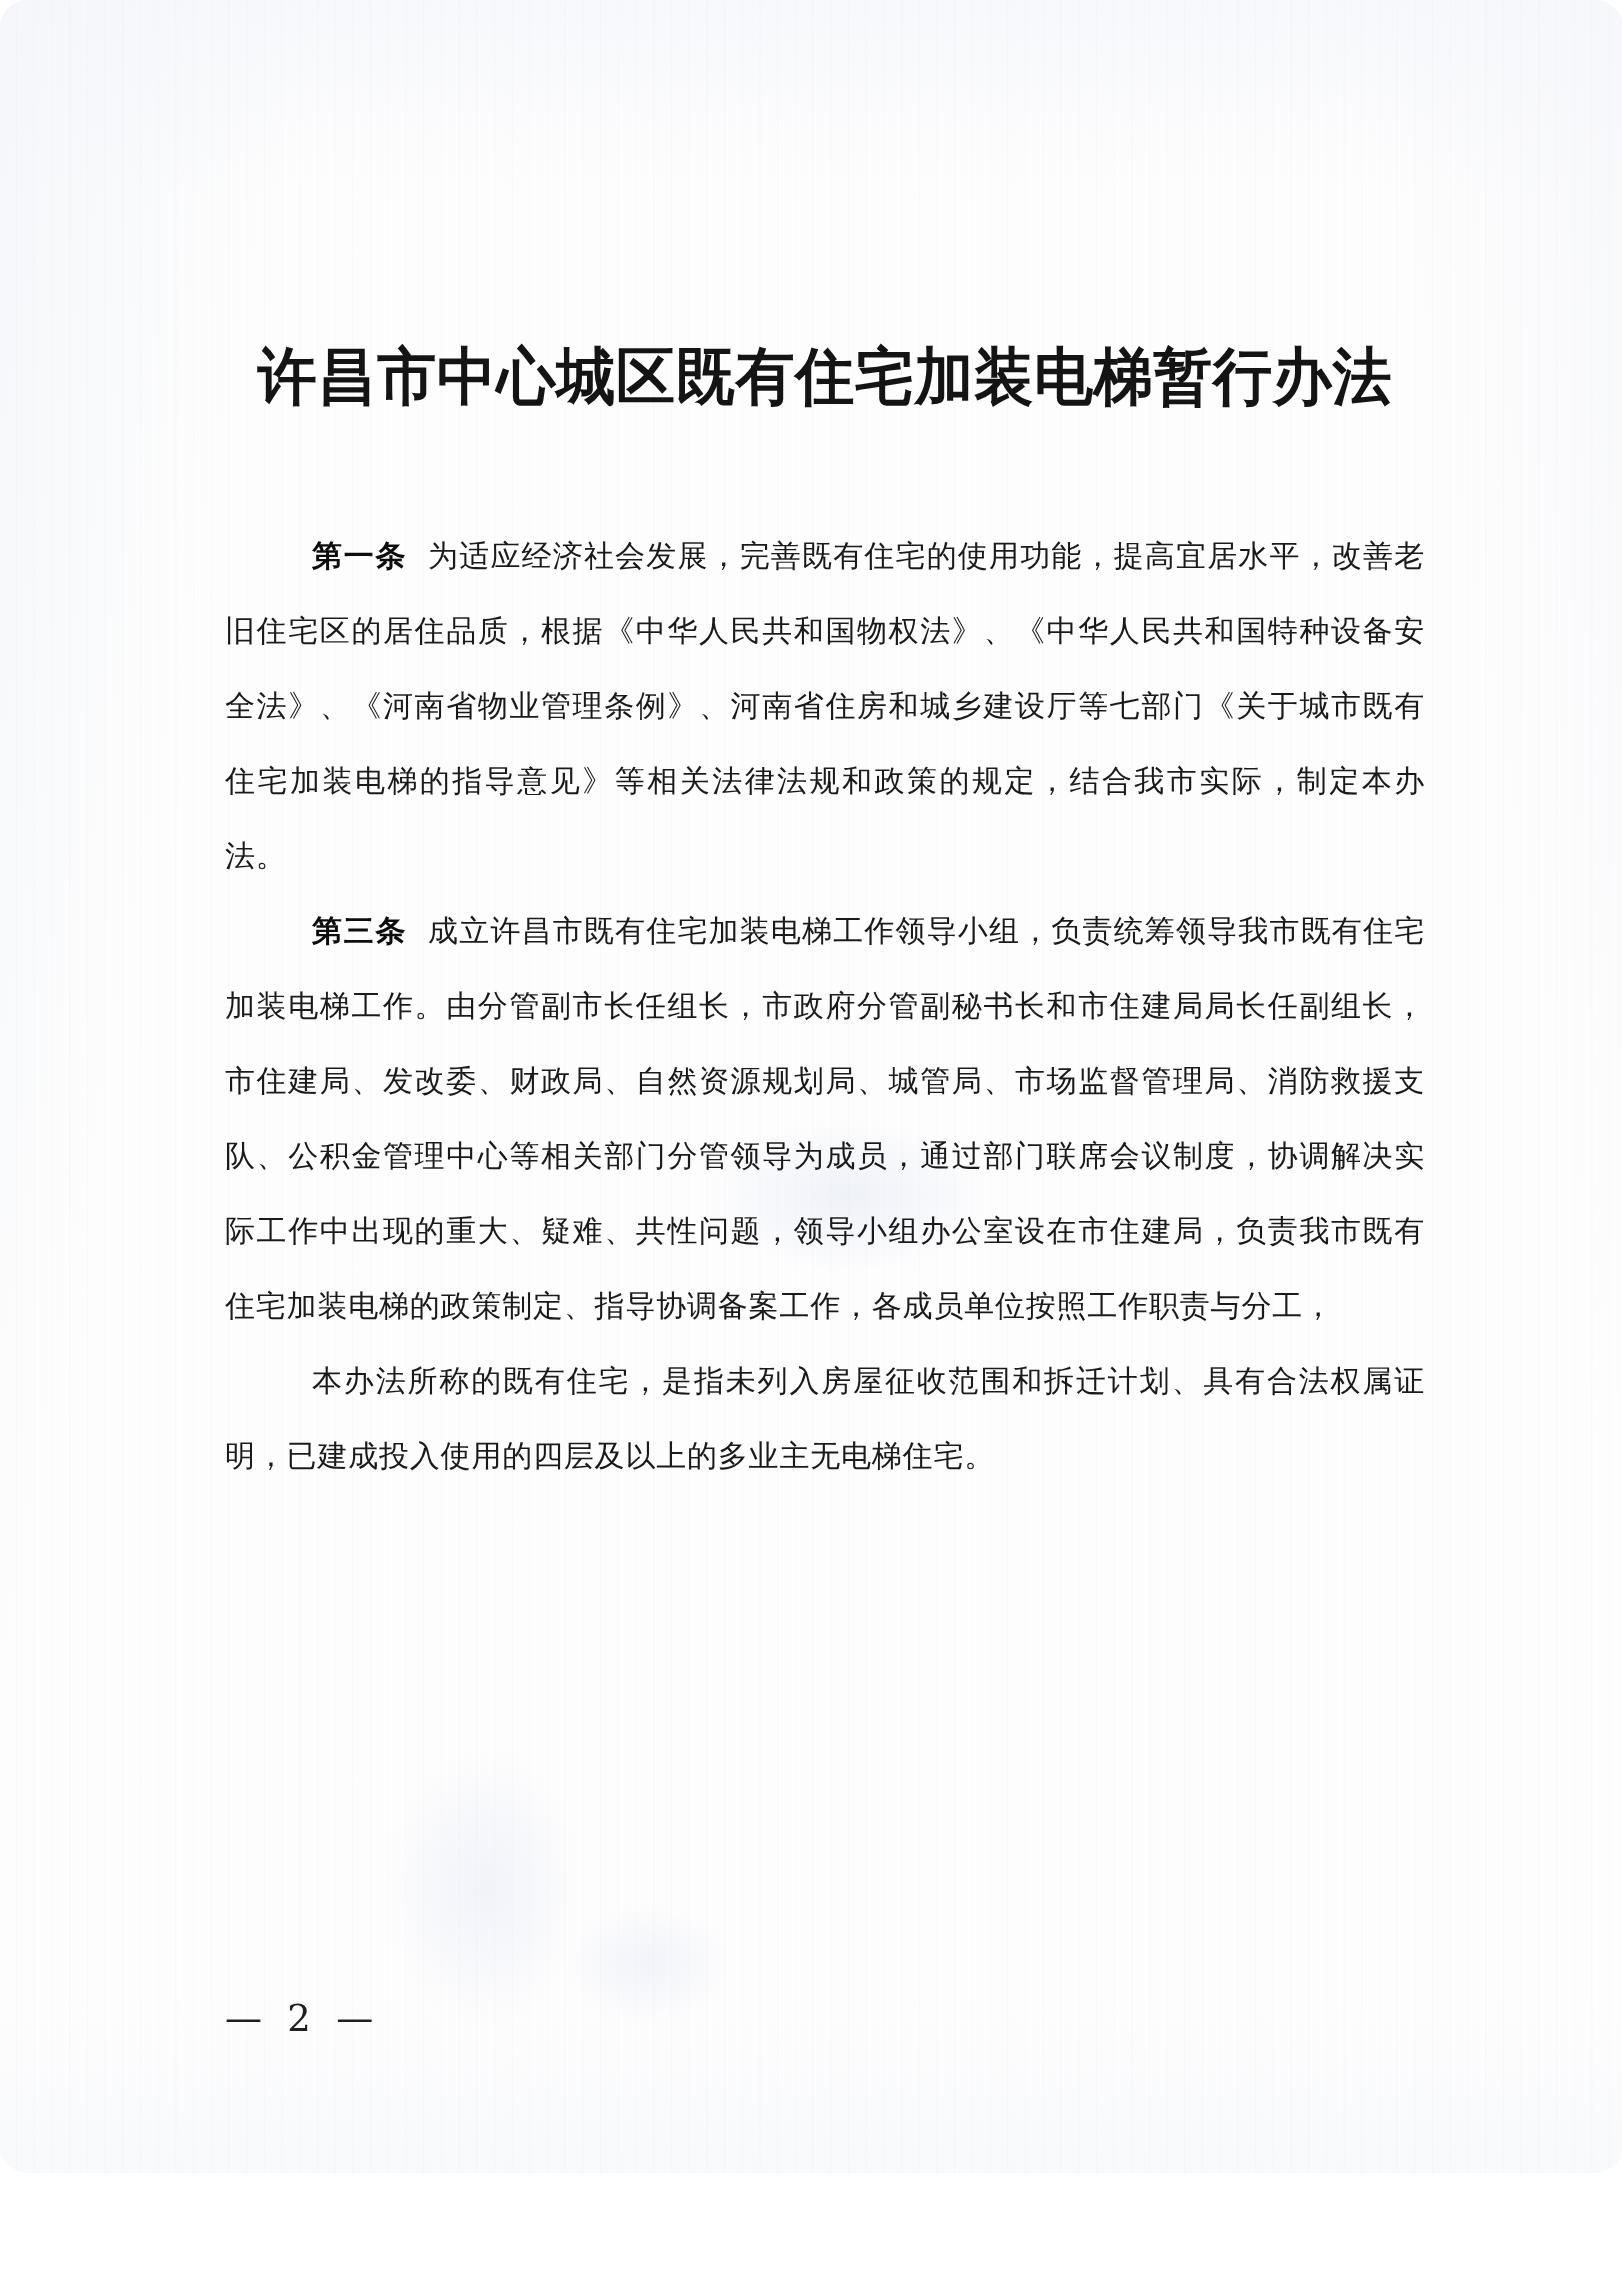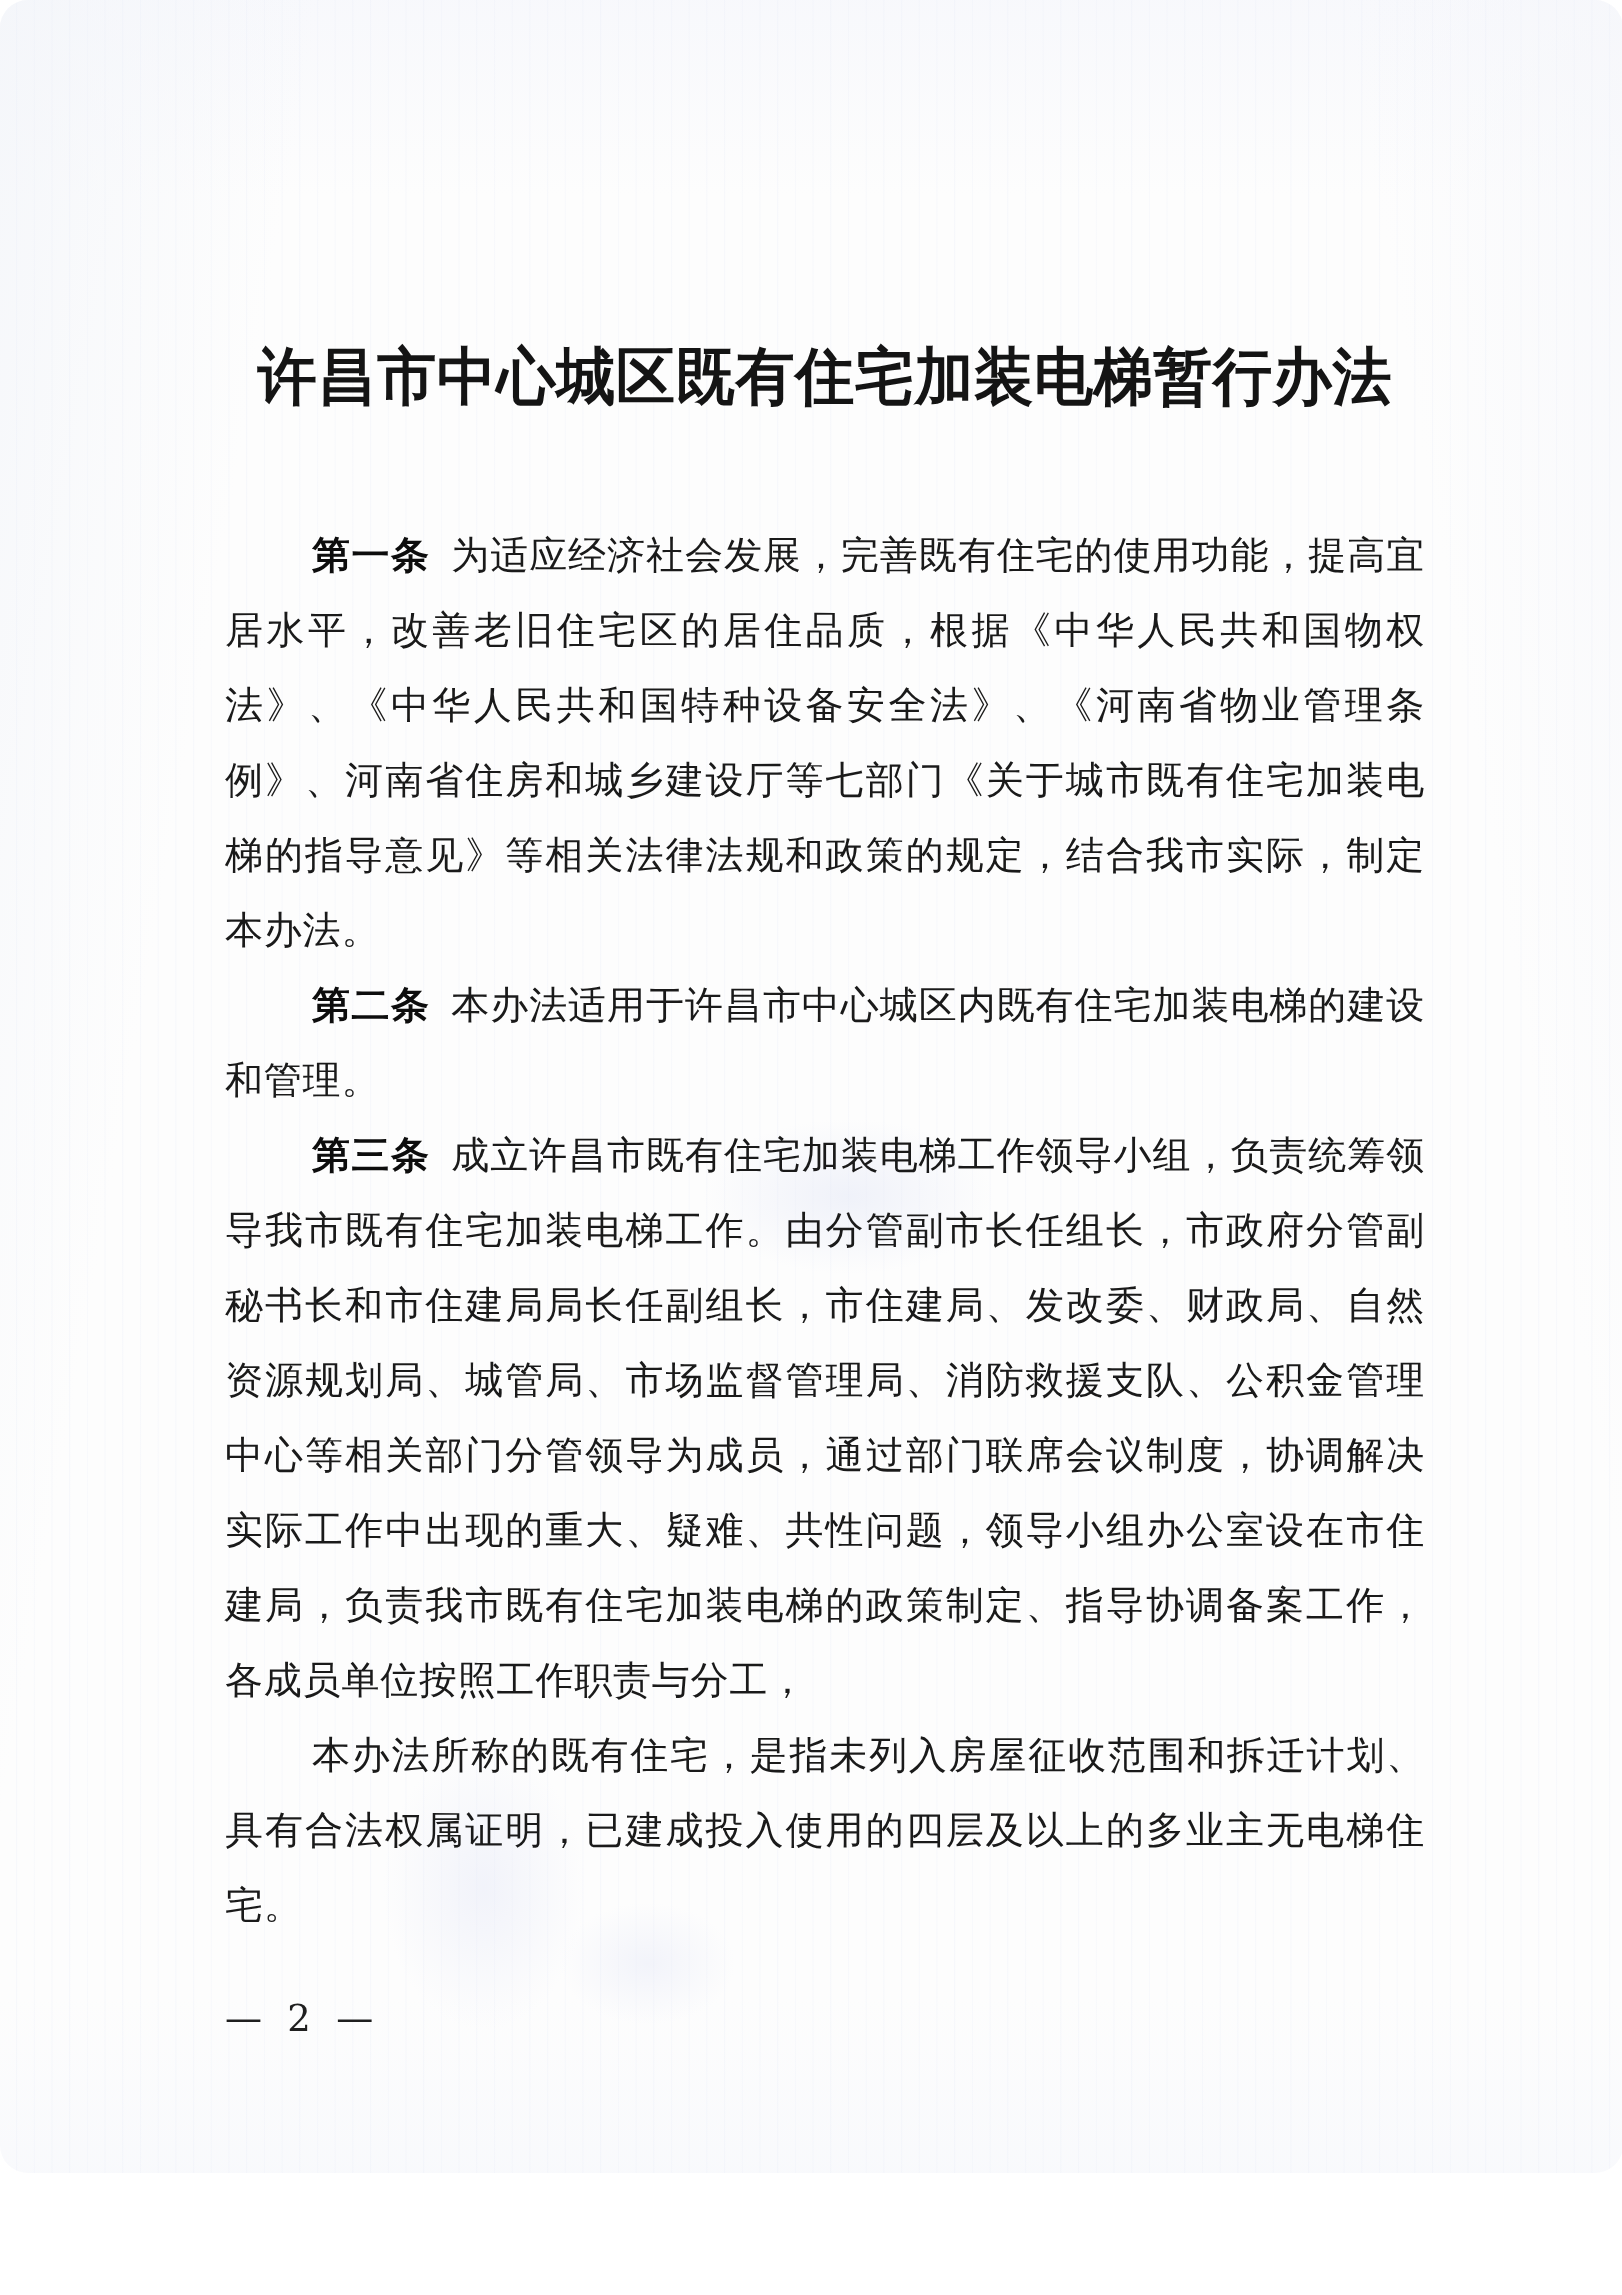--- a/index.html
+++ b/index.html
@@ -76,21 +76,21 @@
 
   .body-block {
     position: absolute;
     left: 0;
     top: 518px;
     width: 1200px;
   }
 
   .para {
     margin: 0;
-    font-size: 38px;
+    font-size: 30px;
     line-height: 75px;
     letter-spacing: 0.8px;
     text-align: justify;
     text-justify: inter-character;
     text-indent: 87px;
     color: #1a1a1a;
   }
 
   .para .lead {
     font-family: "DejaVu Sans", "Liberation Sans", sans-serif;
@@ -137,21 +137,20 @@
   <div class="blotch b3"></div>
 
   <div class="content">
 
     <h1 class="doc-title">许昌市中心城区既有住宅加装电梯暂行办法</h1>
 
     <div class="body-block">
 
       <p class="para"><span class="lead">第一条</span><span class="gap"></span><span>为适应经济社会发展，完善既有住宅的使用功能，提高宜居水平，改善老旧住宅区的居住品质，根据《中华人民共和国物权法》、《中华人民共和国特种设备安全法》、《河南省物业管理条例》、河南省住房和城乡建设厅等七部门《关于城市既有住宅加装电梯的指导意见》等相关法律法规和政策的规定，结合我市实际，制定本办法。</span></p>
 
-      <p class="para"><span class="lead">第二条</span><span class="gap"></span><span>本办法适用于许昌市中心城区内既有住宅加装电梯的建设和管理。</span></p>
 
       <p class="para"><span class="lead">第三条</span><span class="gap"></span><span>成立许昌市既有住宅加装电梯工作领导小组，负责统筹领导我市既有住宅加装电梯工作。由分管副市长任组长，市政府分管副秘书长和市住建局局长任副组长，市住建局、发改委、财政局、自然资源规划局、城管局、市场监督管理局、消防救援支队、公积金管理中心等相关部门分管领导为成员，通过部门联席会议制度，协调解决实际工作中出现的重大、疑难、共性问题，领导小组办公室设在市住建局，负责我市既有住宅加装电梯的政策制定、指导协调备案工作，各成员单位按照工作职责与分工，</span></p>
 
       <p class="para"><span>本办法所称的既有住宅，是指未列入房屋征收范围和拆迁计划、具有合法权属证明，已建成投入使用的四层及以上的多业主无电梯住宅。</span></p>
 
     </div>
 
   </div>
 
   <div class="page-number">— 2 —</div>

